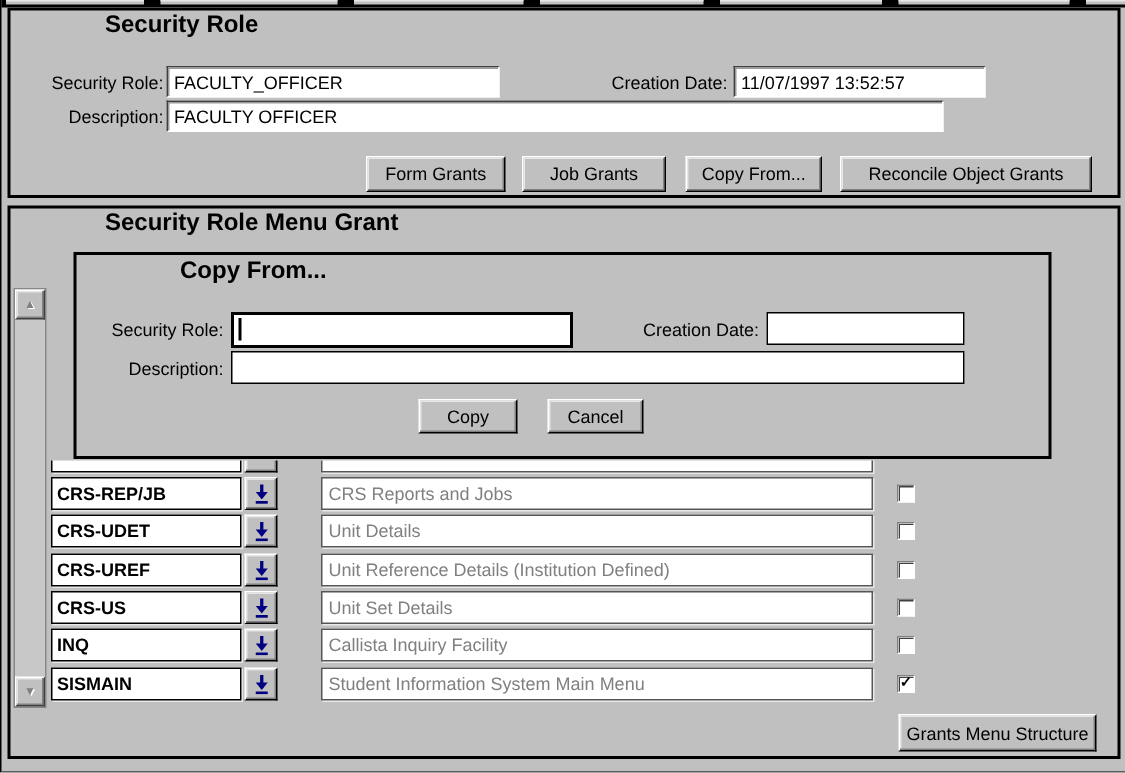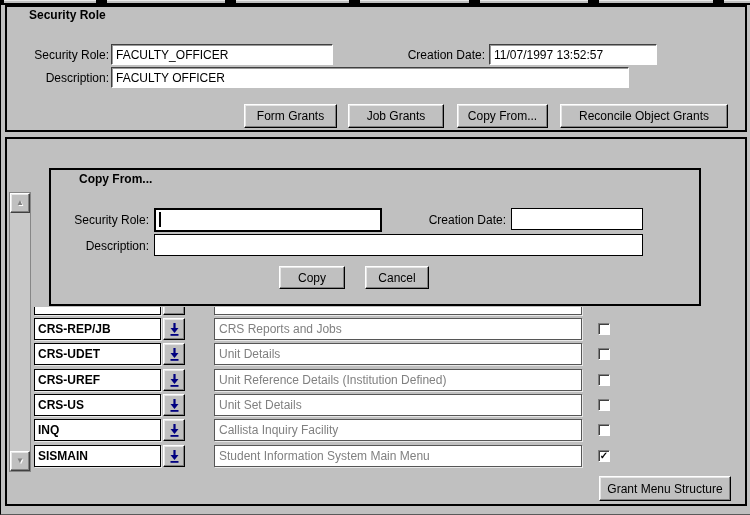--- a/index.html
+++ b/index.html
@@ -12,21 +12,21 @@
     overflow: hidden;
   }
   .page { position:relative; width:750px; height:515px; background:#c0c0c0;
           border-left:1px solid #000; border-bottom:1px solid #5a5a5a; }
 
   
   .top-strip { position:absolute; left:0; top:0; width:750px; height:5px; background:#000; }
   .top-strip .seg { position:absolute; top:0; height:3px; background:#c0c0c0; border-top:1px solid #e8e8e8; }
 
   .panel { position:absolute; background:#c0c0c0; border:2px solid #000; }
-  .group-title { position:absolute; font-weight:bold; font-size:12px; white-space:nowrap; }
+  .group-title { position:absolute; font-weight:bold; font-size:16px; white-space:nowrap;margin-left:41px; }
 
   .lbl { position:absolute; text-align:right; white-space:nowrap; line-height:14px; }
 
   .field3d {
     position:absolute; background:#fff; color:#000;
     border:1px solid; border-color:#404040 #fff #fff #404040;
     box-shadow: inset 1px 1px 0 #9a9a9a;
     font: 12px "Liberation Sans", sans-serif;
     padding:1px 4px; outline:none;
   }
@@ -101,20 +101,21 @@
     <div class="lbl" style="left:6px; top:64px; width:96px;">Description:</div>
     <input class="field3d" style="left: 104px; top: 60px; width: 518px; height: 21px;" value="FACULTY OFFICER">
 
     <button class="btn" style="left:341px; top:97px; width:96px; height:24px;">Job Grants</button>
     <button class="btn" style="left:237px; top:97px; width:93px; height:24px;">Form Grants</button>
     <button class="btn" style="left:450px; top:97px; width:91px; height:24px;">Copy From...</button>
     <button class="btn" style="left:553px; top:97px; width:168px; height:24px;">Reconcile Object Grants</button>
   </div>
 
   <div class="panel" style="left:4px; top:137px; width:742px; height:369px;">
+    <div class="group-title" style="left:22px; top:1px;">Security Role Menu Grant</div>
 
     <div class="vscroll" style="left:2px; top:53px; width:22px; height:280px;">
       <div class="scroll-btn" style="top:0;">
         <span class="scroll-glyph">▲</span>
       </div>
       <div class="scroll-btn" style="top:258px;">
         <span class="scroll-glyph">▼</span>
       </div>
     </div>
 
@@ -210,15 +211,15 @@
         <rect x="5.4" y="1" width="2.2" height="6" fill="#000080"></rect>
         <polygon points="2.5,6 10.5,6 6.5,11" fill="#000080"></polygon>
         <rect x="2.5" y="12" width="8" height="1.8" fill="#000080"></rect>
       </svg>
     </button>
     <input class="desc-field" value="Student Information System Main Menu" style="">
     <div class="checkbox">✓</div>
   </div>
       </div>
 
-    <button class="btn" style="left:592px; top:337px; width:132px; height:25px;">Grant Menu Structure</button>
+    <button class="btn" style="left:592px; top:337px; width:132px; height:25px;">Grants Menu Structure</button>
   </div>
 </div>
 
 </body></html>

